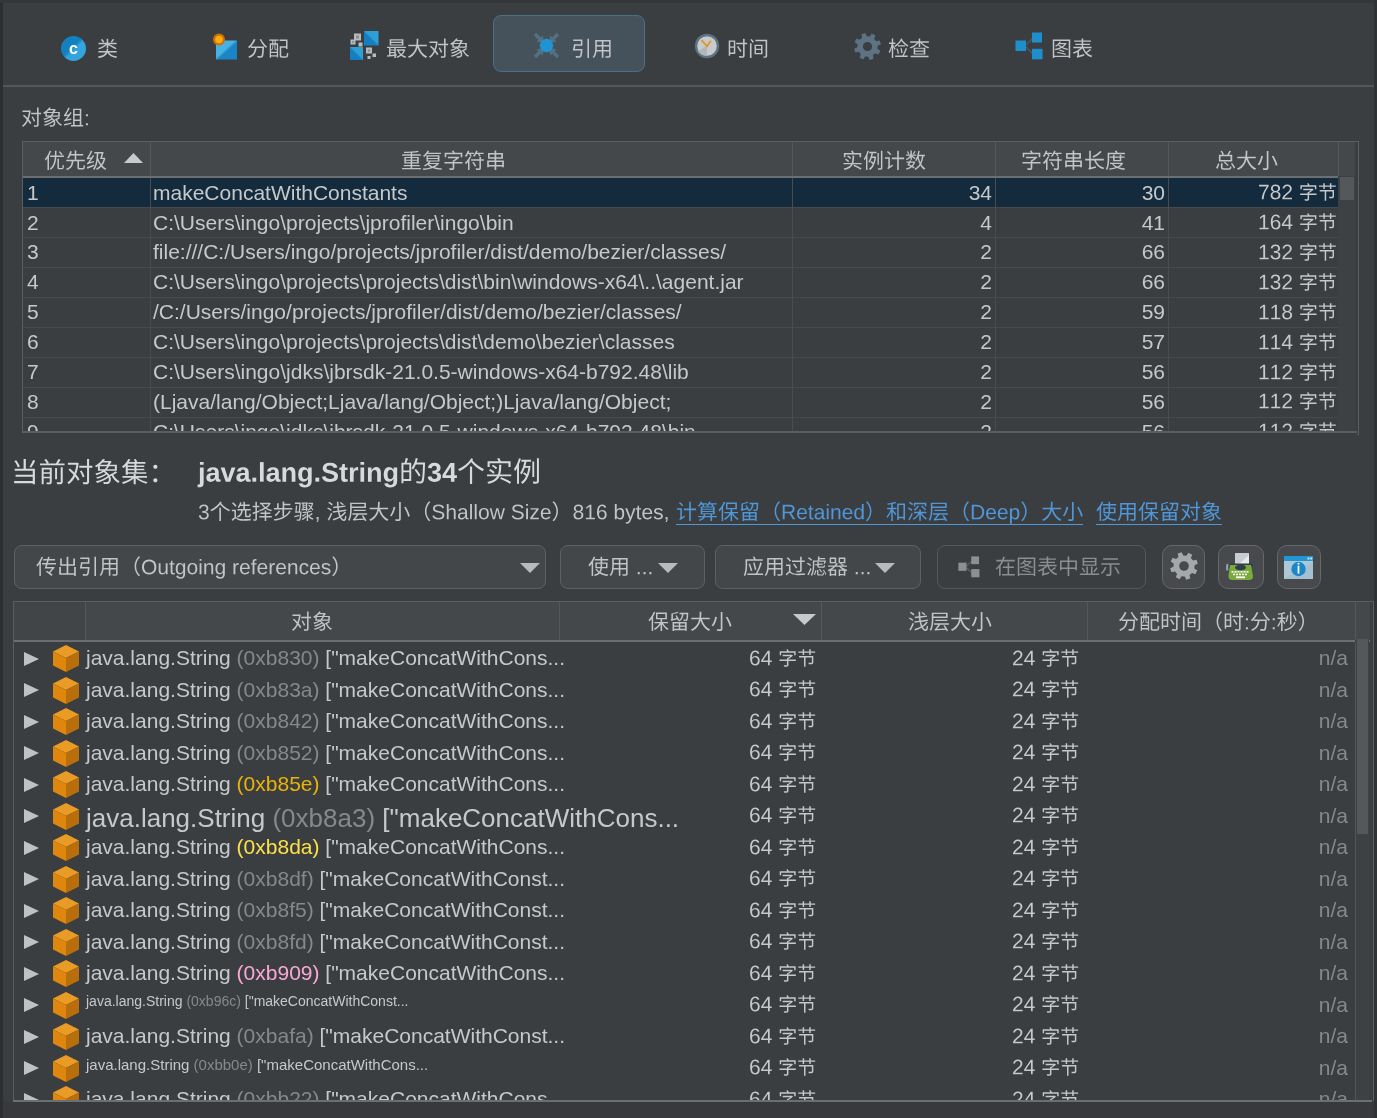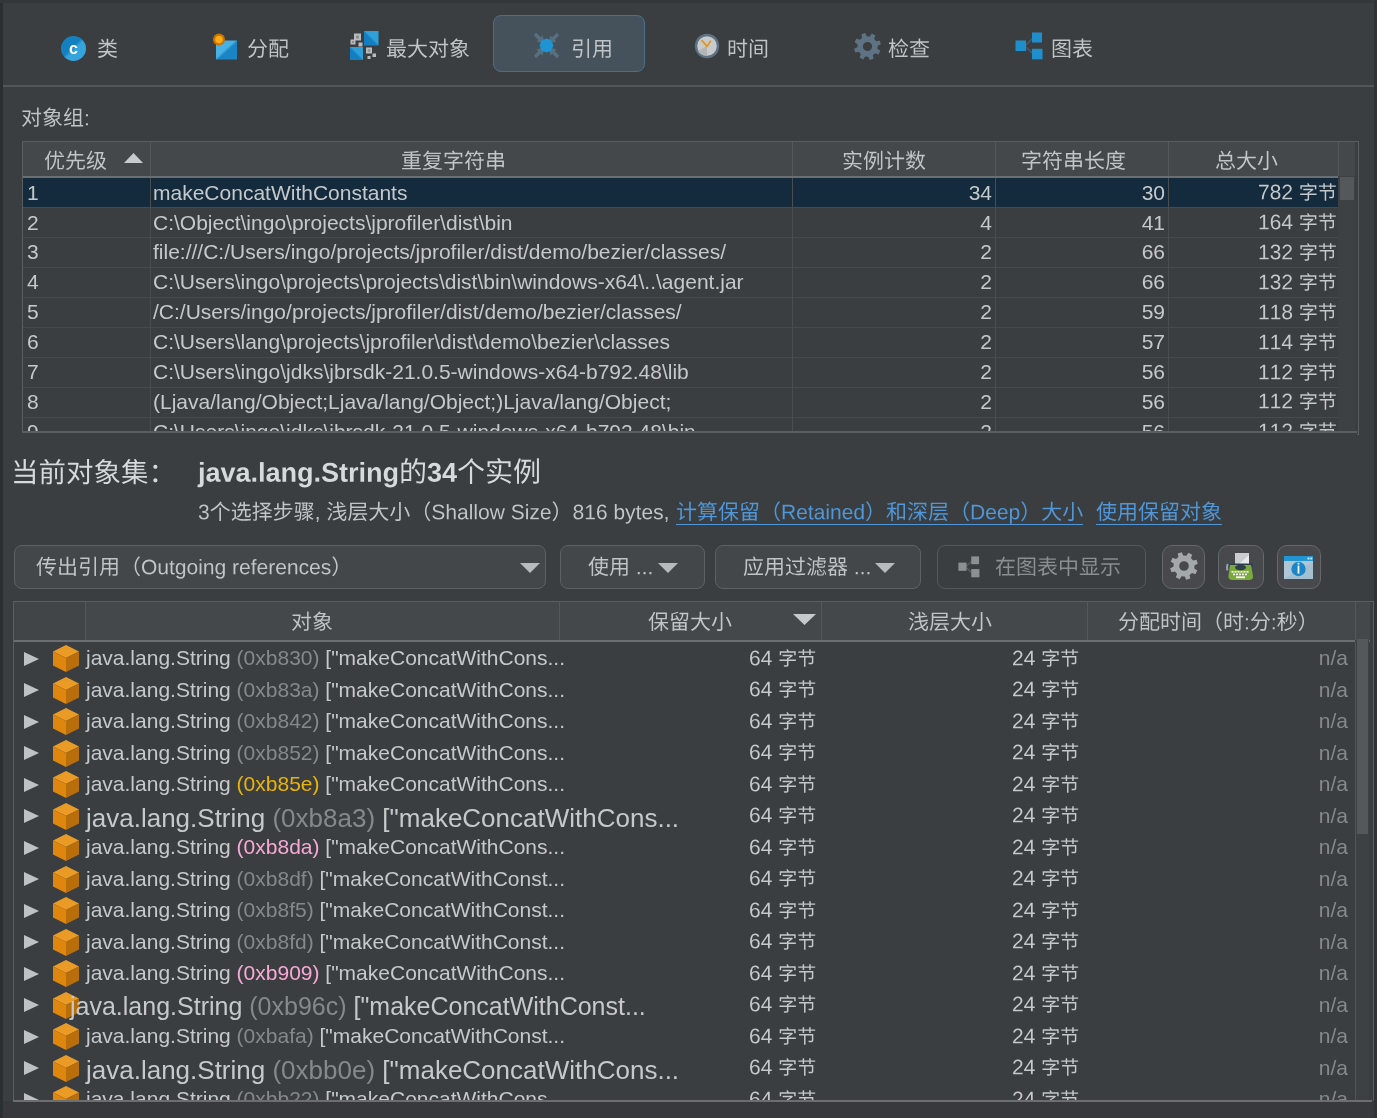--- a/index.html
+++ b/index.html
@@ -274,21 +274,21 @@
 <div class="h" style="right:212px;top:181.62px;font-size:21px;"><span style="color:#c6c9cb">30</span></div>
 <svg class="t" style="left:1258.128px;top:177.14px;" width="80.872" height="27.72" viewBox="0 0 80.872 27.72">
     <use href="#g33" transform="translate(0 22.26) scale(21)" fill="#c6c9cb"></use>
     <use href="#g34" transform="translate(11.679 22.26) scale(21)" fill="#c6c9cb"></use>
     <use href="#g35" transform="translate(23.358 22.26) scale(21)" fill="#c6c9cb"></use>
     <use href="#g22" transform="translate(40.872 22.26) scale(19)" fill="#c6c9cb"></use>
     <use href="#g36" transform="translate(59.872 22.26) scale(19)" fill="#c6c9cb"></use>
   </svg>
 <div class="a" style="left:23px;top:207.4px;width:1315px;height:1px;background:#474a4d;"></div>
 <div class="h" style="left:27px;top:211.52px;font-size:21px;"><span style="color:#c6c9cb">2</span></div>
-<div class="h" style="left:153px;top:211.52px;font-size:21px;"><span style="color:#c6c9cb">C:\Object\ingo\projects\jprofiler\dist\bin</span></div>
+<div class="h" style="left:153px;top:211.52px;font-size:21px;"><span style="color:#c6c9cb">C:\Users\ingo\projects\jprofiler\ingo\bin</span></div>
 <div class="h" style="right:385px;top:211.52px;font-size:21px;"><span style="color:#c6c9cb">4</span></div>
 <div class="h" style="right:212px;top:211.52px;font-size:21px;"><span style="color:#c6c9cb">41</span></div>
 <svg class="t" style="left:1258.128px;top:207.04px;" width="80.872" height="27.72" viewBox="0 0 80.872 27.72">
     <use href="#g37" transform="translate(0 22.26) scale(21)" fill="#c6c9cb"></use>
     <use href="#g38" transform="translate(11.679 22.26) scale(21)" fill="#c6c9cb"></use>
     <use href="#g39" transform="translate(23.358 22.26) scale(21)" fill="#c6c9cb"></use>
     <use href="#g22" transform="translate(40.872 22.26) scale(19)" fill="#c6c9cb"></use>
     <use href="#g36" transform="translate(59.872 22.26) scale(19)" fill="#c6c9cb"></use>
   </svg>
 <div class="a" style="left:23px;top:237.3px;width:1315px;height:1px;background:#474a4d;"></div>
@@ -322,21 +322,21 @@
 <div class="h" style="right:212px;top:301.22px;font-size:21px;"><span style="color:#c6c9cb">59</span></div>
 <svg class="t" style="left:1258.128px;top:296.74px;" width="80.872" height="27.72" viewBox="0 0 80.872 27.72">
     <use href="#g37" transform="translate(0 22.26) scale(21)" fill="#c6c9cb"></use>
     <use href="#g37" transform="translate(11.679 22.26) scale(21)" fill="#c6c9cb"></use>
     <use href="#g34" transform="translate(23.358 22.26) scale(21)" fill="#c6c9cb"></use>
     <use href="#g22" transform="translate(40.872 22.26) scale(19)" fill="#c6c9cb"></use>
     <use href="#g36" transform="translate(59.872 22.26) scale(19)" fill="#c6c9cb"></use>
   </svg>
 <div class="a" style="left:23px;top:327px;width:1315px;height:1px;background:#474a4d;"></div>
 <div class="h" style="left:27px;top:331.12px;font-size:21px;"><span style="color:#c6c9cb">6</span></div>
-<div class="h" style="left:153px;top:331.12px;font-size:21px;"><span style="color:#c6c9cb">C:\Users\lang\projects\jprofiler\dist\demo\bezier\classes</span></div>
+<div class="h" style="left:153px;top:331.12px;font-size:21px;"><span style="color:#c6c9cb">C:\Users\ingo\projects\projects\dist\demo\bezier\classes</span></div>
 <div class="h" style="right:385px;top:331.12px;font-size:21px;"><span style="color:#c6c9cb">2</span></div>
 <div class="h" style="right:212px;top:331.12px;font-size:21px;"><span style="color:#c6c9cb">57</span></div>
 <svg class="t" style="left:1258.128px;top:326.64px;" width="80.872" height="27.72" viewBox="0 0 80.872 27.72">
     <use href="#g37" transform="translate(0 22.26) scale(21)" fill="#c6c9cb"></use>
     <use href="#g37" transform="translate(11.679 22.26) scale(21)" fill="#c6c9cb"></use>
     <use href="#g39" transform="translate(23.358 22.26) scale(21)" fill="#c6c9cb"></use>
     <use href="#g22" transform="translate(40.872 22.26) scale(19)" fill="#c6c9cb"></use>
     <use href="#g36" transform="translate(59.872 22.26) scale(19)" fill="#c6c9cb"></use>
   </svg>
 <div class="a" style="left:23px;top:356.9px;width:1315px;height:1px;background:#474a4d;"></div>
@@ -772,21 +772,21 @@
   </svg>
 <div class="h" style="right:29px;top:804.72px;font-size:21px;"><span style="color:#86898c">n/a</span></div>
 <svg class="t" style="left:24px;top:840.75px" width="15" height="14" viewBox="0 0 15 14">
     <path d="M0 0 L15 7 L0 14 Z" fill="#bfc2c4"></path>
   </svg>
 <svg class="t" style="left:52.5px;top:834.25px" width="26" height="27" viewBox="0 0 26 27">
 <path d="M13 0 L26 6.5 L13 13 L0 6.5 Z" fill="#e99b25"></path>
 <path d="M0 6.5 L13 13 L13 27 L0 20.5 Z" fill="#df860e"></path>
 <path d="M26 6.5 L13 13 L13 27 L26 20.5 Z" fill="#b76e0b"></path>
   </svg>
-<div class="h" style="left:86px;top:836.22px;font-size:21px;"><span style="color:#c6c9cb">java.lang.String</span><span style="color:#f9a8d4"> (0xb8da) </span><span style="color:#c6c9cb">["makeConcatWithCons...</span></div>
+<div class="h" style="left:86px;top:836.22px;font-size:21px;"><span style="color:#c6c9cb">java.lang.String</span><span style="color:#fde047"> (0xb8da) </span><span style="color:#c6c9cb">["makeConcatWithCons...</span></div>
 <svg class="t" style="left:748.807px;top:831.74px;" width="69.193" height="27.72" viewBox="0 0 69.193 27.72">
     <use href="#g38" transform="translate(0 22.26) scale(21)" fill="#c6c9cb"></use>
     <use href="#g39" transform="translate(11.679 22.26) scale(21)" fill="#c6c9cb"></use>
     <use href="#g22" transform="translate(29.193 22.26) scale(19)" fill="#c6c9cb"></use>
     <use href="#g36" transform="translate(48.193 22.26) scale(19)" fill="#c6c9cb"></use>
   </svg>
 <svg class="t" style="left:1011.807px;top:831.74px;" width="69.193" height="27.72" viewBox="0 0 69.193 27.72">
     <use href="#g35" transform="translate(0 22.26) scale(21)" fill="#c6c9cb"></use>
     <use href="#g39" transform="translate(11.679 22.26) scale(21)" fill="#c6c9cb"></use>
     <use href="#g22" transform="translate(29.193 22.26) scale(19)" fill="#c6c9cb"></use>
@@ -882,21 +882,21 @@
   </svg>
 <div class="h" style="right:29px;top:962.22px;font-size:21px;"><span style="color:#86898c">n/a</span></div>
 <svg class="t" style="left:24px;top:998.25px" width="15" height="14" viewBox="0 0 15 14">
     <path d="M0 0 L15 7 L0 14 Z" fill="#bfc2c4"></path>
   </svg>
 <svg class="t" style="left:52.5px;top:991.75px" width="26" height="27" viewBox="0 0 26 27">
 <path d="M13 0 L26 6.5 L13 13 L0 6.5 Z" fill="#e99b25"></path>
 <path d="M0 6.5 L13 13 L13 27 L0 20.5 Z" fill="#df860e"></path>
 <path d="M26 6.5 L13 13 L13 27 L26 20.5 Z" fill="#b76e0b"></path>
   </svg>
-<div class="h" style="left:70px;top:993.72px;font-size:25px;"><span style="color:#c6c9cb">java.lang.String</span><span style="color:#86898c"> (0xb96c) </span><span style="color:#c6c9cb">["makeConcatWithConst...</span></div>
+<div class="h" style="left:86px;top:993.72px;font-size:14px;"><span style="color:#c6c9cb">java.lang.String</span><span style="color:#86898c"> (0xb96c) </span><span style="color:#c6c9cb">["makeConcatWithConst...</span></div>
 <svg class="t" style="left:748.807px;top:989.24px;" width="69.193" height="27.72" viewBox="0 0 69.193 27.72">
     <use href="#g38" transform="translate(0 22.26) scale(21)" fill="#c6c9cb"></use>
     <use href="#g39" transform="translate(11.679 22.26) scale(21)" fill="#c6c9cb"></use>
     <use href="#g22" transform="translate(29.193 22.26) scale(19)" fill="#c6c9cb"></use>
     <use href="#g36" transform="translate(48.193 22.26) scale(19)" fill="#c6c9cb"></use>
   </svg>
 <svg class="t" style="left:1011.807px;top:989.24px;" width="69.193" height="27.72" viewBox="0 0 69.193 27.72">
     <use href="#g35" transform="translate(0 22.26) scale(21)" fill="#c6c9cb"></use>
     <use href="#g39" transform="translate(11.679 22.26) scale(21)" fill="#c6c9cb"></use>
     <use href="#g22" transform="translate(29.193 22.26) scale(19)" fill="#c6c9cb"></use>
@@ -926,21 +926,21 @@
   </svg>
 <div class="h" style="right:29px;top:1025.22px;font-size:21px;"><span style="color:#86898c">n/a</span></div>
 <svg class="t" style="left:24px;top:1061.25px" width="15" height="14" viewBox="0 0 15 14">
     <path d="M0 0 L15 7 L0 14 Z" fill="#bfc2c4"></path>
   </svg>
 <svg class="t" style="left:52.5px;top:1054.75px" width="26" height="27" viewBox="0 0 26 27">
 <path d="M13 0 L26 6.5 L13 13 L0 6.5 Z" fill="#e99b25"></path>
 <path d="M0 6.5 L13 13 L13 27 L0 20.5 Z" fill="#df860e"></path>
 <path d="M26 6.5 L13 13 L13 27 L26 20.5 Z" fill="#b76e0b"></path>
   </svg>
-<div class="h" style="left:86px;top:1056.72px;font-size:26px;"><span style="color:#c6c9cb">java.lang.String</span><span style="color:#86898c"> (0xbb0e) </span><span style="color:#c6c9cb">["makeConcatWithCons...</span></div>
+<div class="h" style="left:86px;top:1056.72px;font-size:15px;"><span style="color:#c6c9cb">java.lang.String</span><span style="color:#86898c"> (0xbb0e) </span><span style="color:#c6c9cb">["makeConcatWithCons...</span></div>
 <svg class="t" style="left:748.807px;top:1052.24px;" width="69.193" height="27.72" viewBox="0 0 69.193 27.72">
     <use href="#g38" transform="translate(0 22.26) scale(21)" fill="#c6c9cb"></use>
     <use href="#g39" transform="translate(11.679 22.26) scale(21)" fill="#c6c9cb"></use>
     <use href="#g22" transform="translate(29.193 22.26) scale(19)" fill="#c6c9cb"></use>
     <use href="#g36" transform="translate(48.193 22.26) scale(19)" fill="#c6c9cb"></use>
   </svg>
 <svg class="t" style="left:1011.807px;top:1052.24px;" width="69.193" height="27.72" viewBox="0 0 69.193 27.72">
     <use href="#g35" transform="translate(0 22.26) scale(21)" fill="#c6c9cb"></use>
     <use href="#g39" transform="translate(11.679 22.26) scale(21)" fill="#c6c9cb"></use>
     <use href="#g22" transform="translate(29.193 22.26) scale(19)" fill="#c6c9cb"></use>

